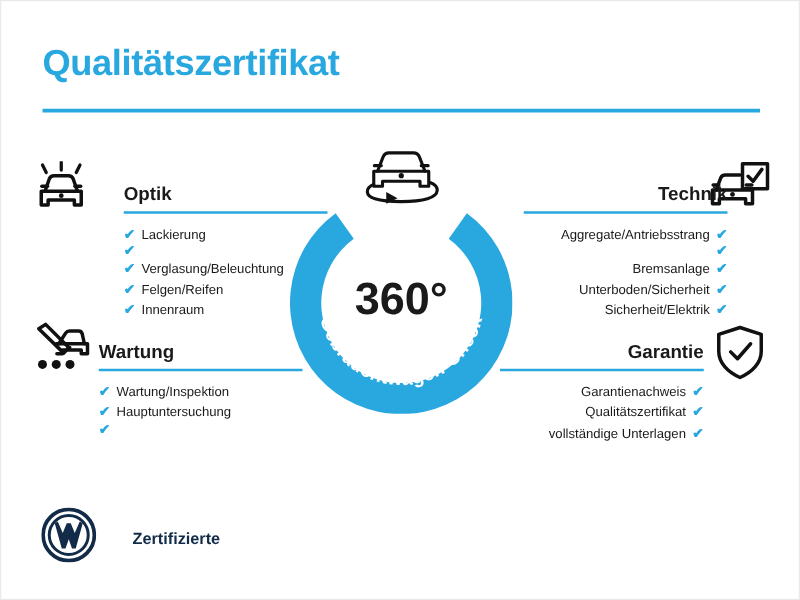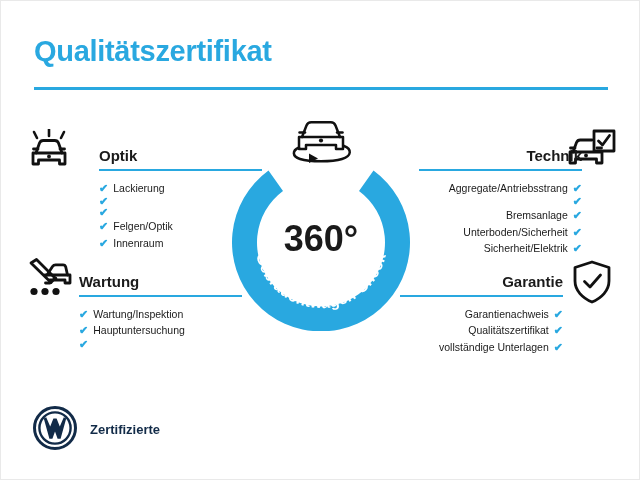--- a/index.html
+++ b/index.html
@@ -102,21 +102,21 @@
     width:78px;height:52px;
   }
 
   
   #footer{
     position:absolute;left:32px;top:405px;
     display:flex;align-items:center;
   }
   #vw-logo{flex:none;}
   #footer-text{
-    margin-left:13px;
+    margin-left:29px;
     color:#122b48;
     font-size:13px;
     font-weight:bold;
     line-height:16px;
     white-space:nowrap;
   }
 </style>
 </head>
 <body>
 
@@ -227,24 +227,25 @@
     <ul class="sec-list">
         <li>
           <span class="chk">✔</span>
           <span>Lackierung</span>
         </li>
         <li>
           <span class="chk">✔</span>
         </li>
         <li>
           <span class="chk">✔</span>
-        </li>
-        <li>
-          <span class="chk">✔</span>
-          <span>Felgen/Optik</span>
+          <span>Verglasung/Beleuchtung</span>
+        </li>
+        <li>
+          <span class="chk">✔</span>
+          <span>Felgen/Reifen</span>
         </li>
         <li>
           <span class="chk">✔</span>
           <span>Innenraum</span>
         </li>
       </ul>
   </div>
 
   <div class="section col-left" id="sec-wartung">
     <div class="sec-head">

